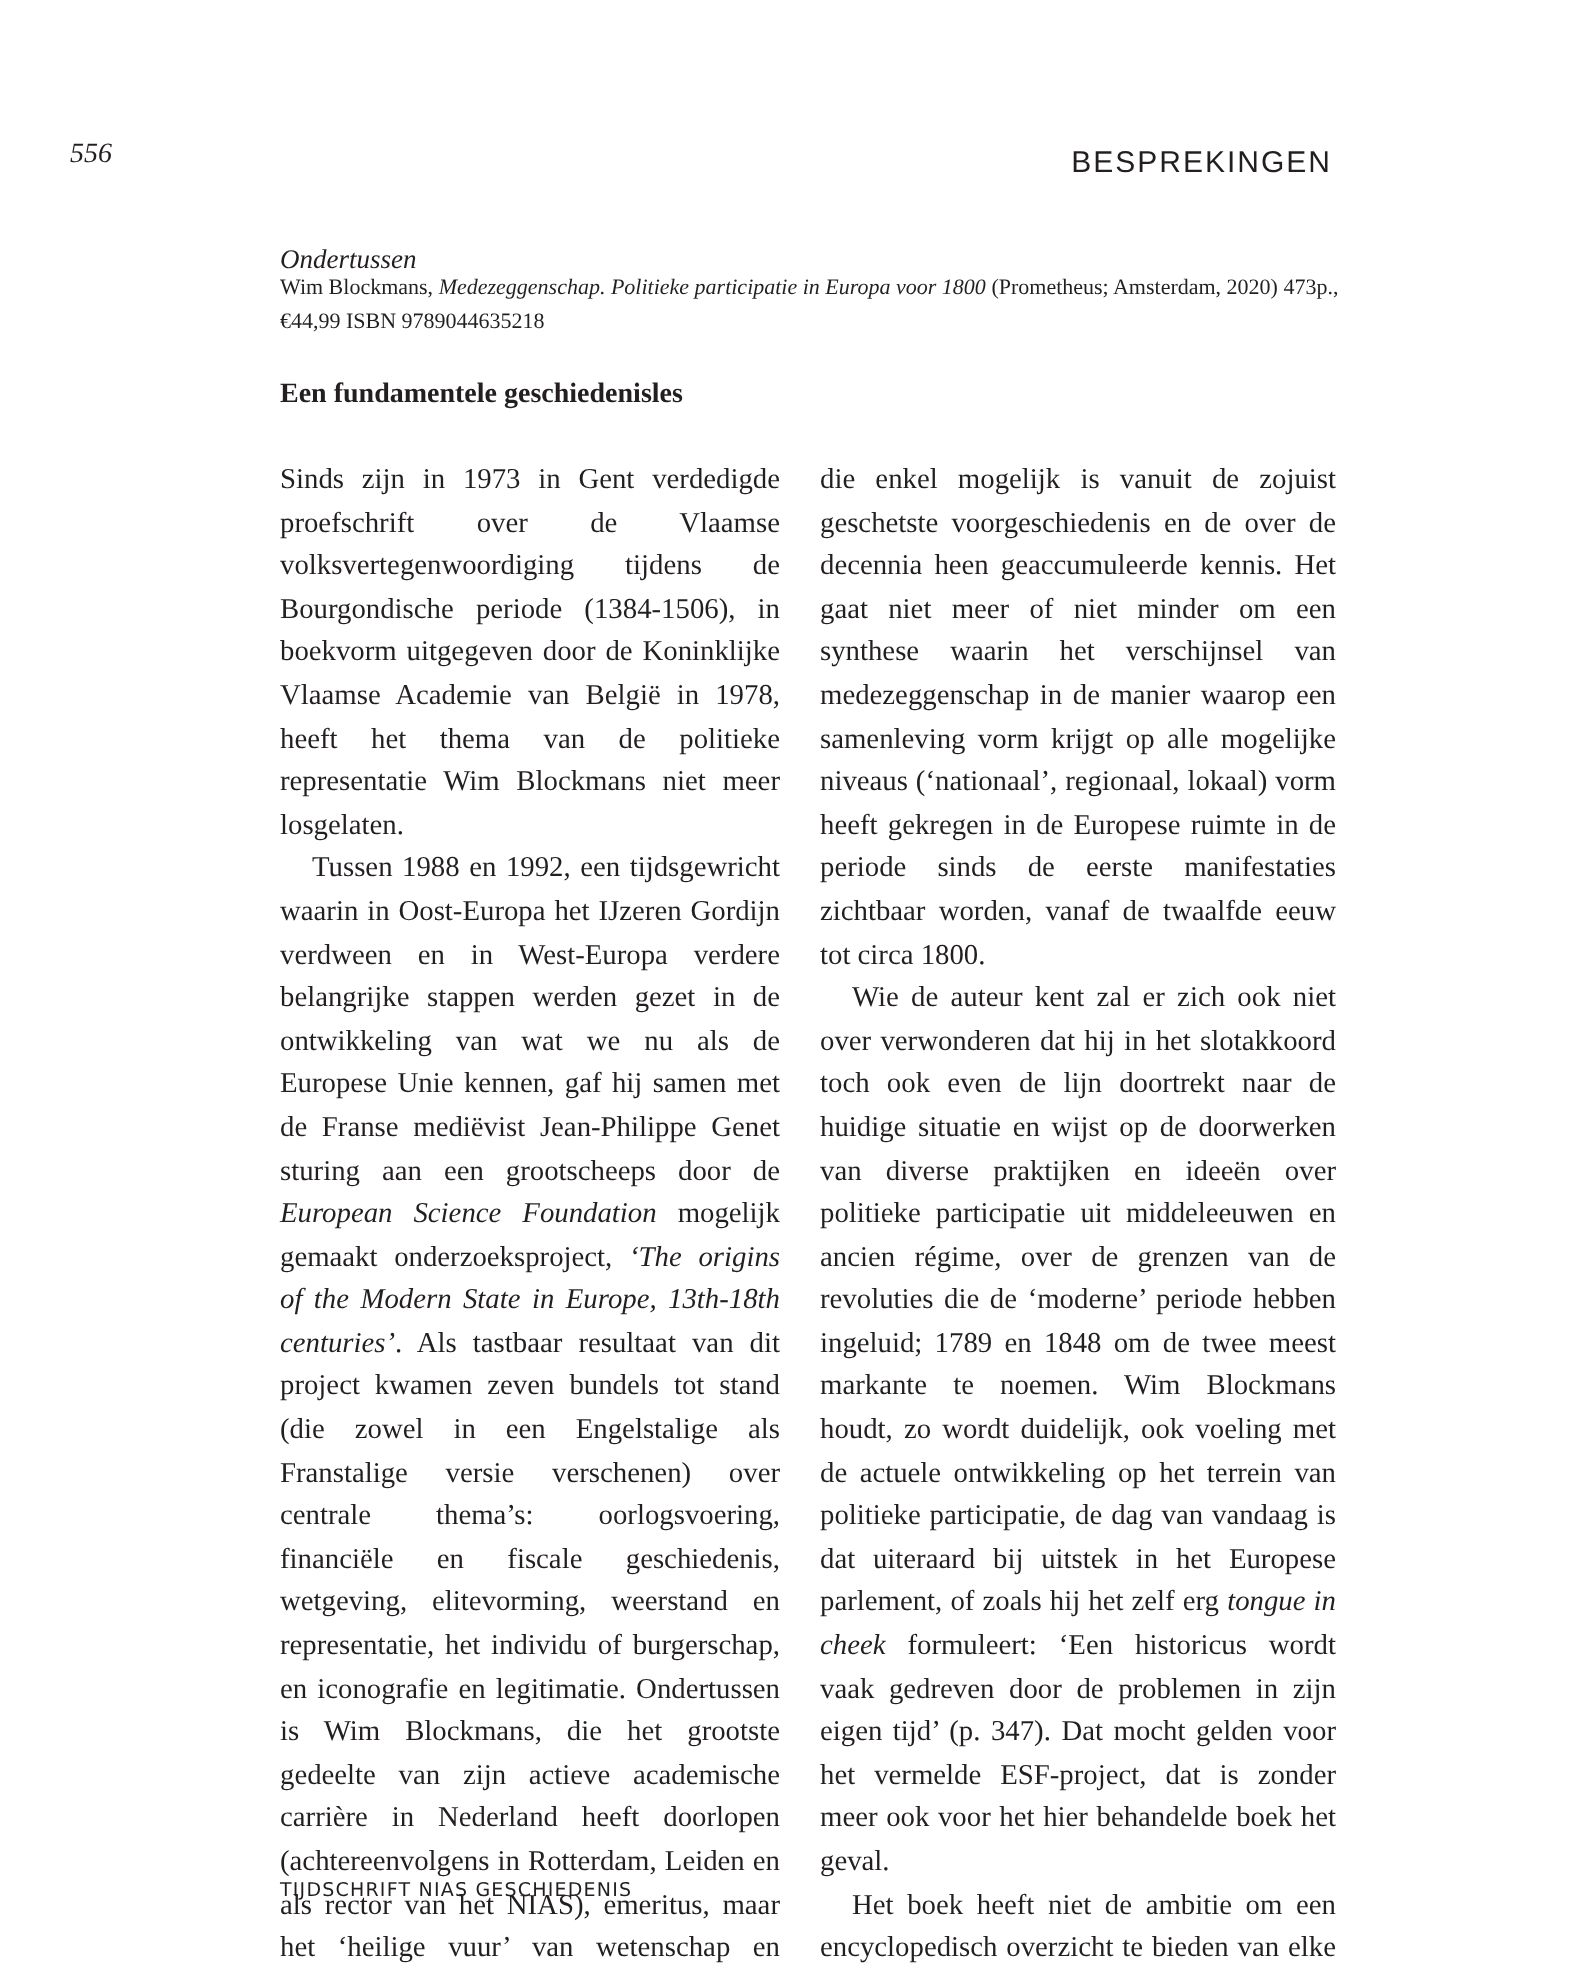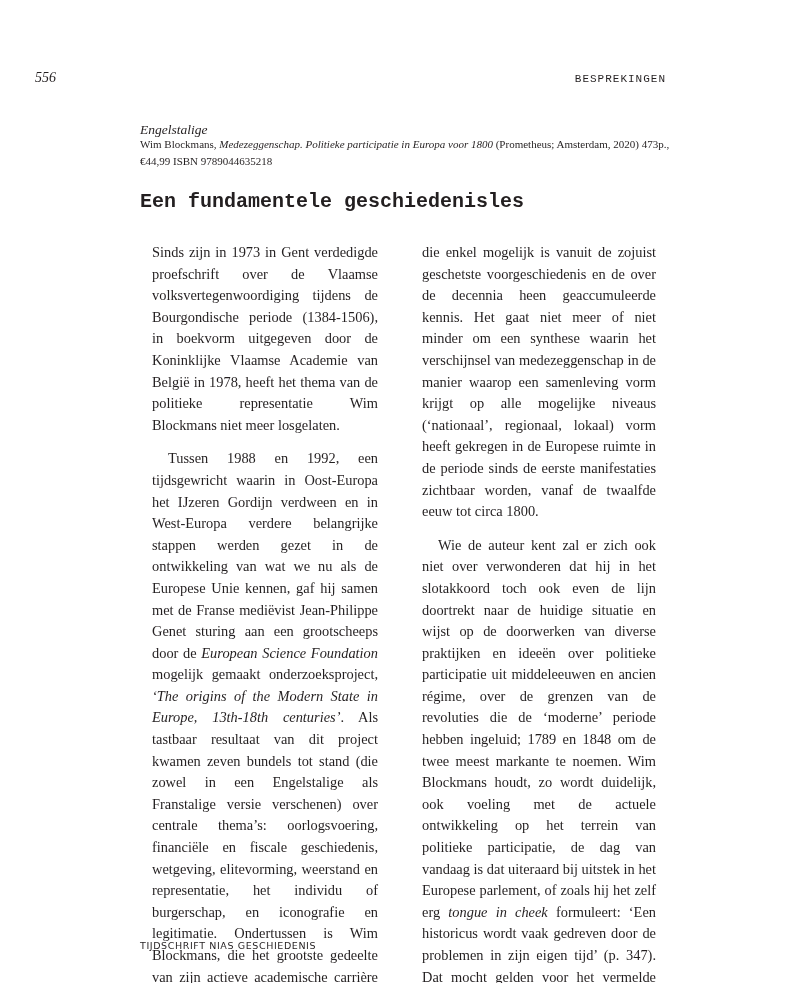--- a/index.html
+++ b/index.html
@@ -1,36 +1,36 @@
 <!DOCTYPE html>
 <html><head>
 <meta charset="utf-8">
 <style>
   html, body { margin: 0; padding: 0; background: #ffffff; }
   body { width: 794px; height: 983px; position: relative; overflow: hidden; color: #231f20; }
   .page-number { position: absolute; left: 35px; top: 70px; font-family: "Liberation Serif", serif; font-size: 14px; font-style: italic; }
-  .running-head { position: absolute; right: 128px; top: 73px; font-family: Liberation Mono, monospace; font-size: 11px; letter-spacing: 1px; }
+  .running-head { position: absolute; right: 128px; top: 73px; font-family: Liberation Sans, sans-serif; font-size: 15px; letter-spacing: 1px; }
   .section { position: absolute; left: 140px; top: 122px; font-family: "Liberation Serif", serif; font-style: italic; font-size: 13.5px; }
   .citation { position: absolute; left: 140px; top: 136px; width: 530px; font-family: "Liberation Serif", serif; font-size: 11px; line-height: 17px; }
   .citation i { font-style: italic; }
-  .title { position: absolute; left: 140px; top: 190px; font-family: Liberation Mono, monospace; font-weight: bold; font-size: 20px; }
+  .title { position: absolute; left: 140px; top: 190px; font-family: Liberation Serif, serif; font-weight: bold; font-size: 14px; }
   .col { position: absolute; top: 230px; width: 250px; font-family: "Liberation Serif", serif; font-size: 14.4px; line-height: 21.6px; text-align: justify; hyphens: manual; }
   .col-left { left: 140px; }
   .col-right { left: 410px; width: 258px; }
-  .col p { margin: 12px; font-family: Liberation Serif, serif; }
+  .col p { margin: 0; font-family: Liberation Serif, serif; }
   .col p.indent { text-indent: 16px; }
   .footer { position: absolute; left: 140px; top: 940px; font-family: "DejaVu Sans", sans-serif; font-size: 9.5px; letter-spacing: 0.6px; }
 </style>
 </head>
 <body>
 
 <div class="page-number">556</div>
 <div class="running-head">BESPREKINGEN</div>
 
-<div class="section">Engelstalige</div>
+<div class="section">Ondertussen</div>
 
 <div class="citation">
   <span>Wim Blockmans, </span><i>Medezeggenschap. Politieke participatie in Europa voor 1800</i><span> (Prometheus; Amsterdam, 2020) 473p., €44,99 ISBN 9789044635218</span>
 </div>
 
 <div class="title">Een fundamentele geschiedenisles</div>
 
 <div class="col col-left">
   <p>Sinds zijn in 1973 in Gent verdedigde proefschrift over de Vlaamse volksvertegenwoordiging tijdens de Bourgondische periode (1384-1506), in boekvorm uitgegeven door de Koninklijke Vlaamse Academie van België in 1978, heeft het thema van de politieke representatie Wim Blockmans niet meer losgelaten.</p>
   <p class="indent"><span>Tussen 1988 en 1992, een tijdsgewricht waarin in Oost-Europa het IJzeren Gordijn verdween en in West-Europa verdere belangrijke stappen werden gezet in de ontwikkeling van wat we nu als de Europese Unie kennen, gaf hij samen met de Franse mediëvist Jean-Philippe Genet sturing aan een grootscheeps door de </span><i>European Science Foundation</i><span> mogelijk gemaakt onderzoeksproject, </span><i>‘The origins of the Modern State in Europe, 13th-18th centuries’</i><span>. Als tastbaar resultaat van dit project kwamen zeven bundels tot stand (die zowel in een Engelstalige als Franstalige versie verschenen) over centrale thema’s: oorlogsvoering, financiële en fiscale geschiedenis, wetgeving, elitevorming, weerstand en representatie, het individu of burgerschap, en iconografie en legitimatie. Ondertussen is Wim Blockmans, die het grootste gedeelte van zijn actieve academische carrière in Nederland heeft doorlopen (achtereenvolgens in Rotterdam, Leiden en als rector van het NIAS), emeritus, maar het ‘heilige vuur’ van wetenschap en communicatie is bij hem duidelijk nog niet gedoofd. Wat nu voorligt is een intellectuele krachttoer van formaat,</span></p>

